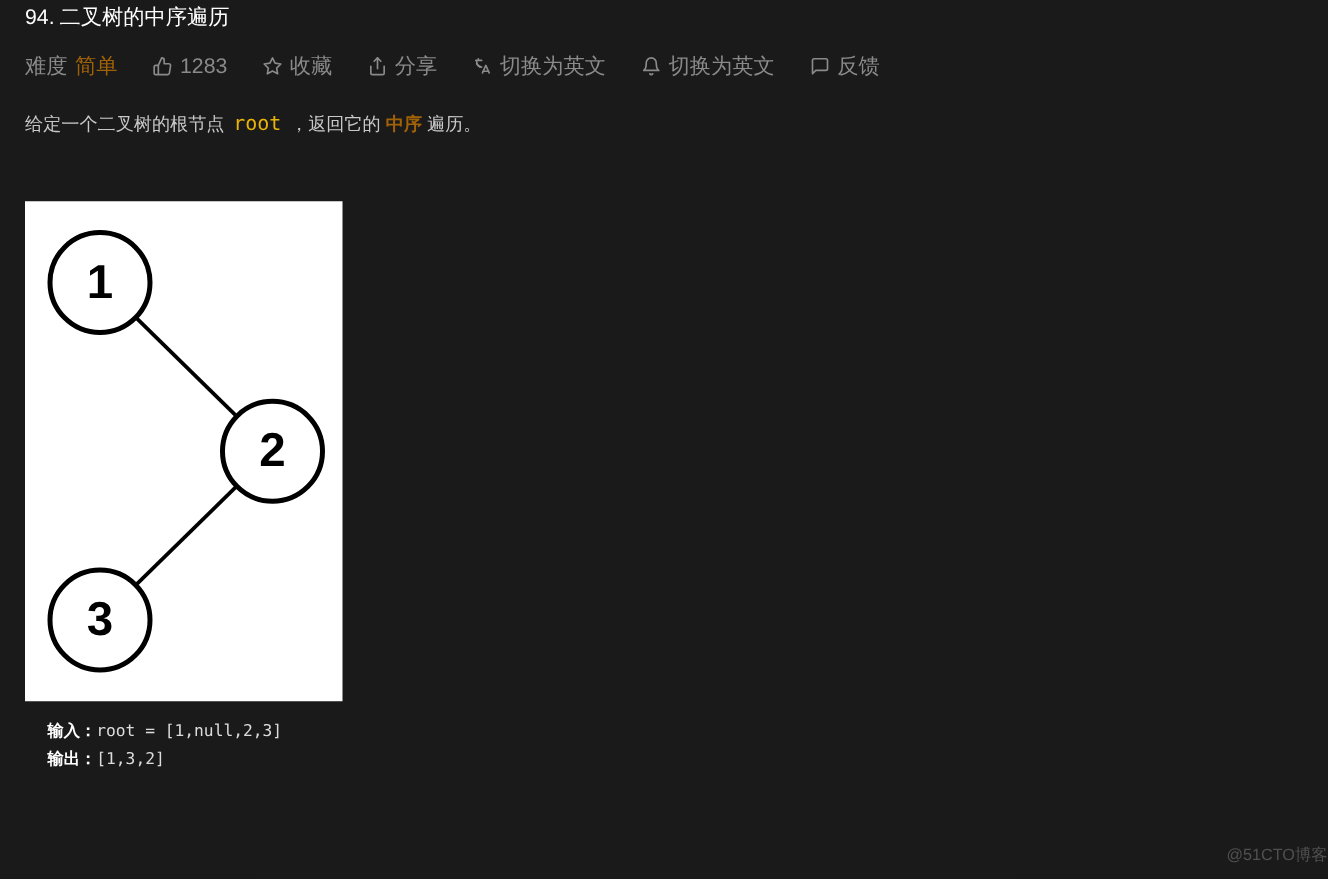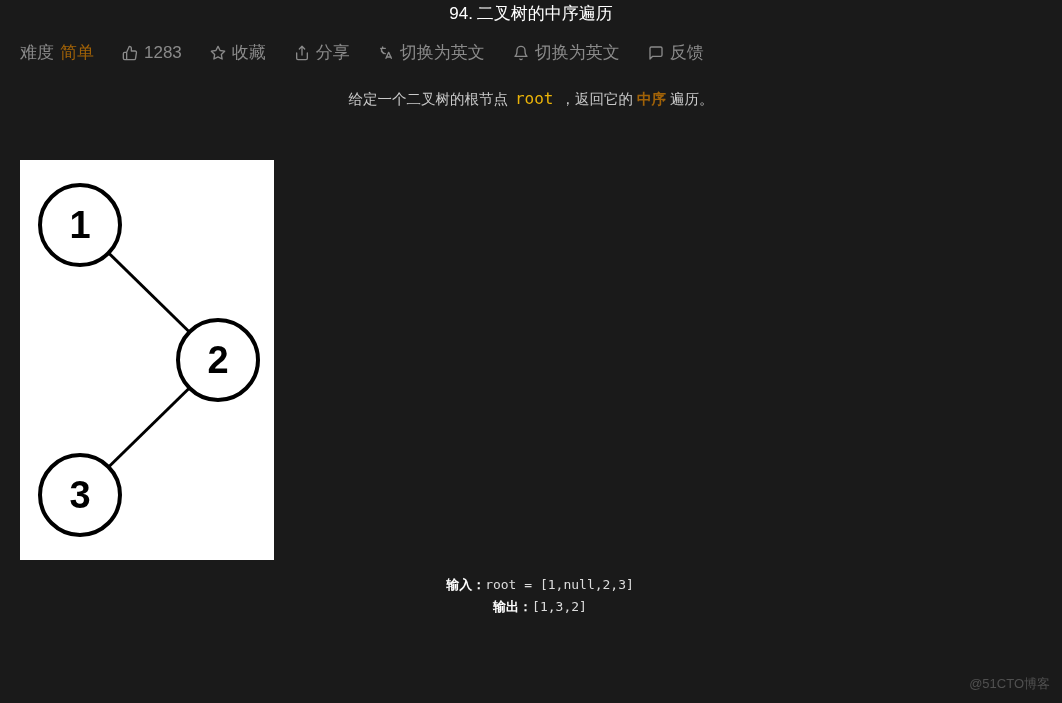--- a/index.html
+++ b/index.html
@@ -8,21 +8,20 @@
     color: #c7c7c7;
     font-family: -apple-system, BlinkMacSystemFont, "Segoe UI", "PingFang SC", "Microsoft YaHei", sans-serif;
     font-size: 14px;
     width: 1062px;
     height: 703px;
     overflow: hidden;
     position: relative;
   }
   .container {
     padding: 0 20px;
-    text-align: center;
   }
   .title-row {
     padding-top: 2px;
     padding-bottom: 16px;
   }
   .title {
     color: #ffffff;
     font-size: 17px;
     font-weight: 500;
   }
@@ -76,21 +75,21 @@
   .iosection {
     font-family: ui-monospace, SFMono-Regular, Menlo, Consolas, monospace;
     font-size: 13px;
     color: #dcdcdc;
     line-height: 1.7;
     padding-left: 18px;
   }
   .iosection .io-label { font-weight: 700; color: #ffffff; }
   .watermark {
     position: absolute;
-    right: 12px;
+    right: 0;
     bottom: 10px;
     color: #5a5a5a;
     font-size: 13px;
     opacity: 0.85;
   }
 </style>
 </head>
 <body>
 
 <div class="container">

